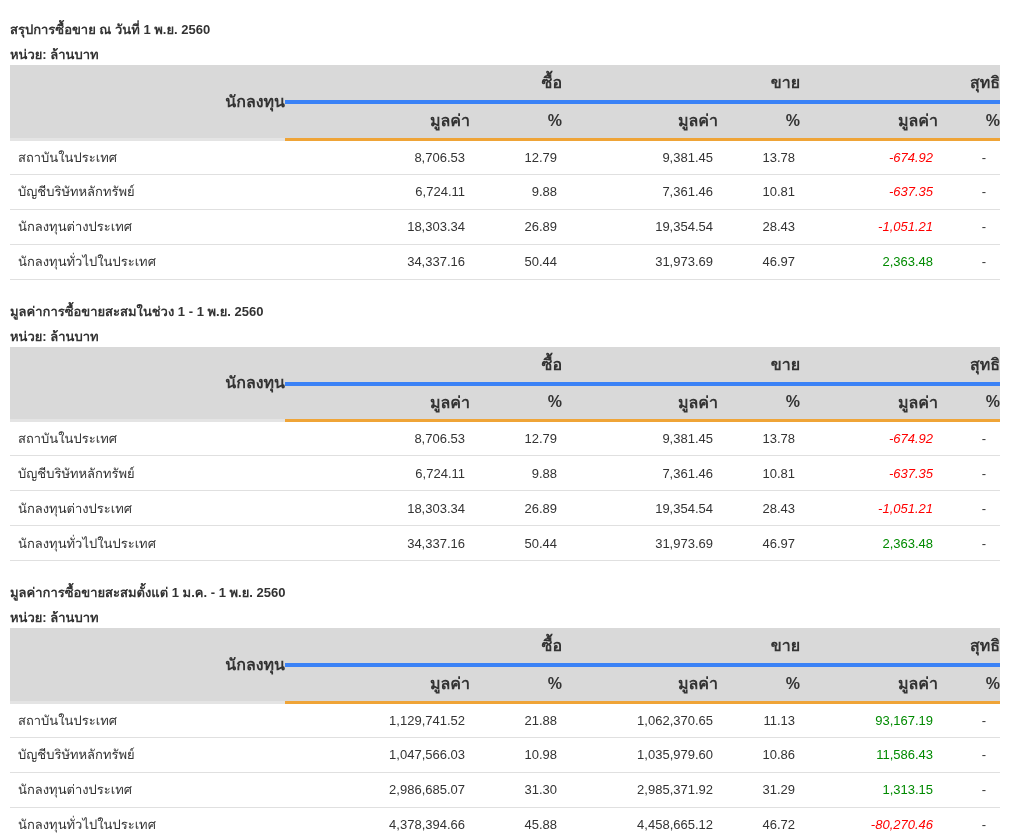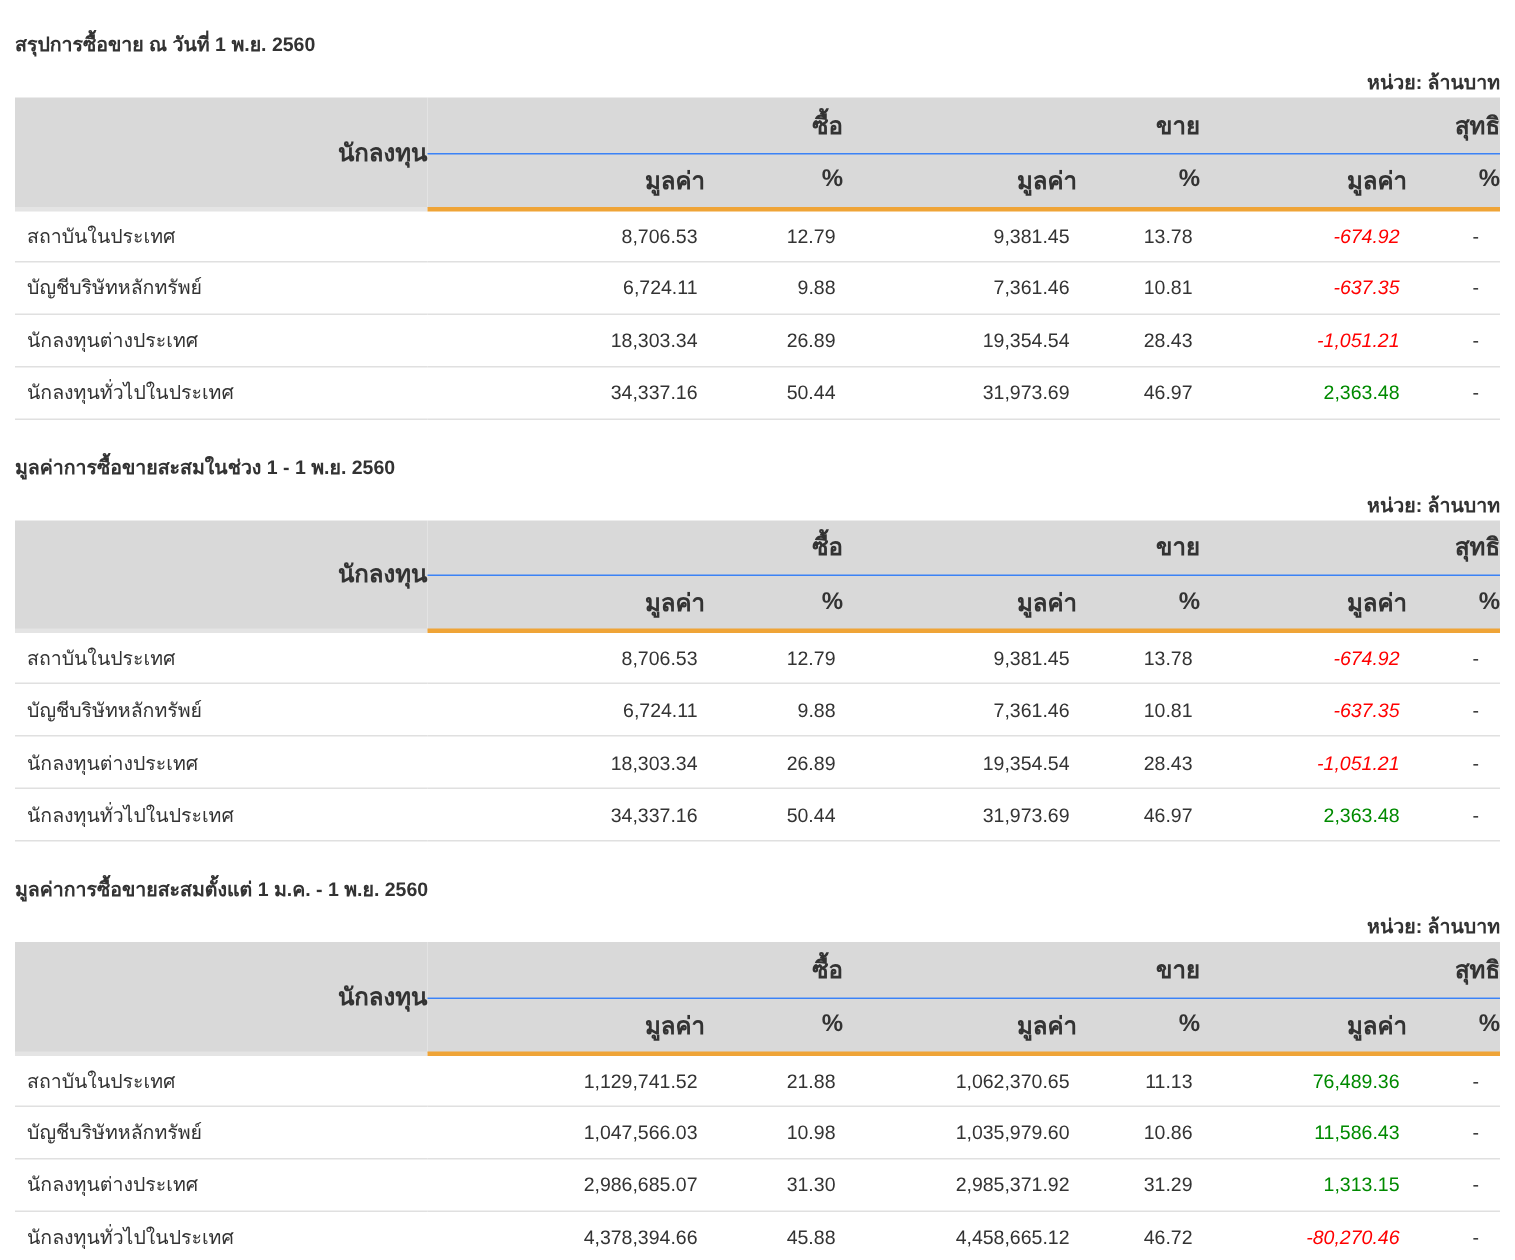--- a/index.html
+++ b/index.html
@@ -17,40 +17,40 @@
     padding:8px 10px 0 10px;
     font-family:"Liberation Sans","DejaVu Sans",sans-serif;
     font-size:13px;color:var(--text);
   }
   .section{margin-bottom:24px;}
   .section-title{
     font-weight:bold;font-size:13px;line-height:15px;
     margin:14px 0 10px 0;color:#333;
   }
   .unit-label{
-    text-align:right;font-weight:bold;line-height:15px;margin-bottom:3px;
+    font-weight:bold;line-height:15px;margin-bottom:3px;
   }
   table{
     width:990px;border-collapse:collapse;table-layout:fixed;
   }
   col.c-investor{width:275px;}
   col.c-buy-val{width:185px;}
   col.c-buy-pct{width:92px;}
   col.c-sell-val{width:156px;}
   col.c-sell-pct{width:82px;}
   col.c-net-val{width:138px;}
   col.c-net-pct{width:62px;}
   thead th{
     background:var(--header-bg);
     font-weight:bold;font-size:16px;color:#333;
     height:37px;text-align:right;padding:0;
   }
   th.th-investor{border-bottom:3px solid #e4e4e4;margin-top:16px;}
   tr.subhead th{
-    border-top:1px solid #3b82f6;
+    border-top:4px solid #3b82f6;
     border-bottom:3px solid var(--accent);
   }
   tbody td{
     height:35px;padding:0;
     border-bottom:1px solid var(--row-line);
     background:#fff;
   }
   td.td-investor{text-align:left;padding-left:8px;}
   td.td-num{text-align:right;padding-right:5px;}
   td.td-last{padding-right:14px;}
@@ -229,21 +229,21 @@
         <th>%</th>
       </tr>
     </thead>
     <tbody>
         <tr>
           <td class="td-investor">สถาบันในประเทศ</td>
           <td class="td-num">1,129,741.52</td>
           <td class="td-num">21.88</td>
           <td class="td-num">1,062,370.65</td>
           <td class="td-num">11.13</td>
-          <td class="td-num positive">76,489.36</td>
+          <td class="td-num positive">93,167.19</td>
           <td class="td-num td-last">-</td>
         </tr>
         <tr>
           <td class="td-investor">บัญชีบริษัทหลักทรัพย์</td>
           <td class="td-num">1,047,566.03</td>
           <td class="td-num">10.98</td>
           <td class="td-num">1,035,979.60</td>
           <td class="td-num">10.86</td>
           <td class="td-num positive">11,586.43</td>
           <td class="td-num td-last">-</td>

